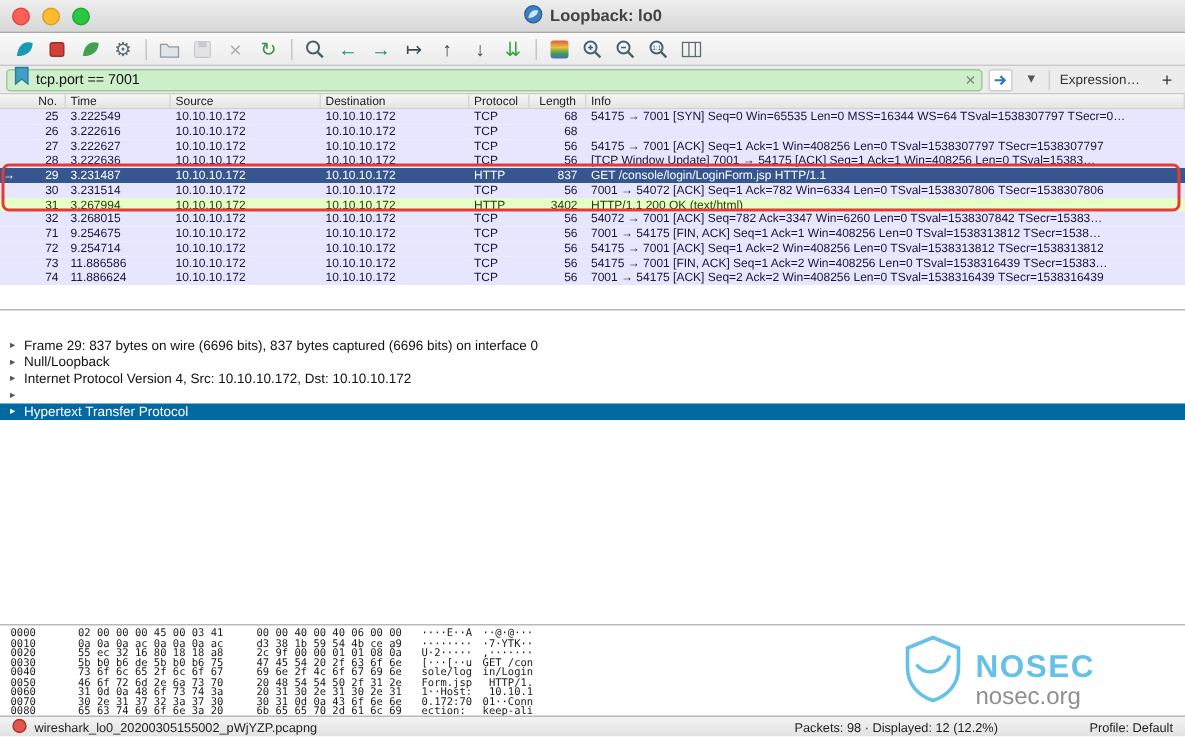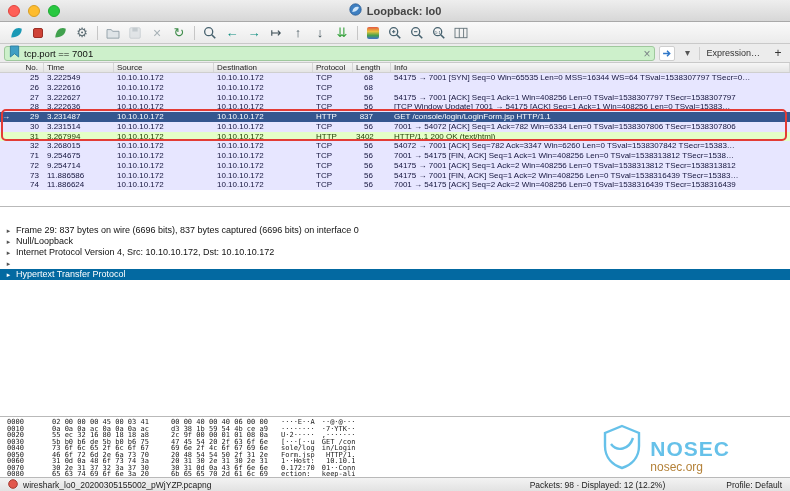--- a/index.html
+++ b/index.html
@@ -33,21 +33,21 @@
   
   .pkt-header{position:absolute;top:63px;left:0;right:0;height:10px;background:linear-gradient(#f6f6f6,#e4e4e4);border-bottom:1px solid #cfcfcf;display:grid;grid-template-columns:44px 70px 100px 99px 40px 38px 1fr;font-size:8px;color:#222}
   .hc{padding:0 3px;border-right:1px solid #d6d6d6;overflow:hidden;white-space:nowrap;line-height:9px}
   .pkt-rows{position:absolute;top:73px;left:0;right:0;height:87px;display:grid;grid-auto-rows:9.75px;font-size:8px}
   .prow{display:grid;grid-template-columns:44px 70px 100px 99px 40px 38px 1fr;position:relative;line-height:9.75px}
   .prow.tcp{background:#e7e6ff;color:#14143c}
   .prow.http{background:#e4ffc7;color:#1d3a00}
   .prow.selected{background:#35568f;color:#fff}
   .pc{padding:0 3px;white-space:nowrap;overflow:hidden}
   .pc0{text-align:right;padding-right:5px}
-  .pc5{text-align:right;padding-right:18px}
+  .pc5{text-align:right;padding-right:6px}
   .rowmark{position:absolute;left:2px;top:0;font-size:8px;line-height:9.75px}
   .red-box{position:absolute;left:1px;top:109px;width:786px;height:32px;border:2px solid #e33b35;border-radius:5px;z-index:5;pointer-events:none}
 
   
   .details{position:absolute;top:206px;left:0;right:0;height:210px;background:#fff;border-top:1px solid #b9b9b9;padding-top:18px;font-size:9px;color:#111}
   .drow{height:11px;line-height:11px;display:flex;align-items:center;gap:4px;padding-left:5px;white-space:nowrap;overflow:hidden}
   .tri{font-size:7px;color:#555;width:7px;text-align:center}
   .dsel{background:#0369a1;color:#fff}
   .dsel .tri{color:#fff}
 
@@ -61,21 +61,21 @@
 
   
   .statusbar{position:absolute;left:0;right:0;bottom:0;height:14px;background:linear-gradient(#f3f3f3,#e2e2e2);border-top:1px solid #b9b9b9;display:flex;align-items:center;font-size:8.5px;color:#222;padding:0 8px;gap:5px}
   .sb-counts{margin-left:auto;white-space:nowrap}
   .sb-profile{margin-left:56px;white-space:nowrap}
   .sb-file{white-space:nowrap}
 
   
   .watermark{position:absolute;right:60px;bottom:17px;display:flex;align-items:flex-end;gap:8px;opacity:.8;z-index:6;pointer-events:none}
   .wm-brand{display:block;font-size:21px;font-weight:bold;color:#41b2e4;letter-spacing:1px;line-height:1}
-  .wm-domain{display:block;font-size:12px;color:#a16207;margin-top:1px}
+  .wm-domain{display:block;font-size:16px;color:#737373;margin-top:1px}
 </style>
 </head>
 <body>
 
 <div class="window">
 
   <div class="titlebar">
     <div class="traffic">
       <span class="tl red"></span>
       <span class="tl yellow"></span>

